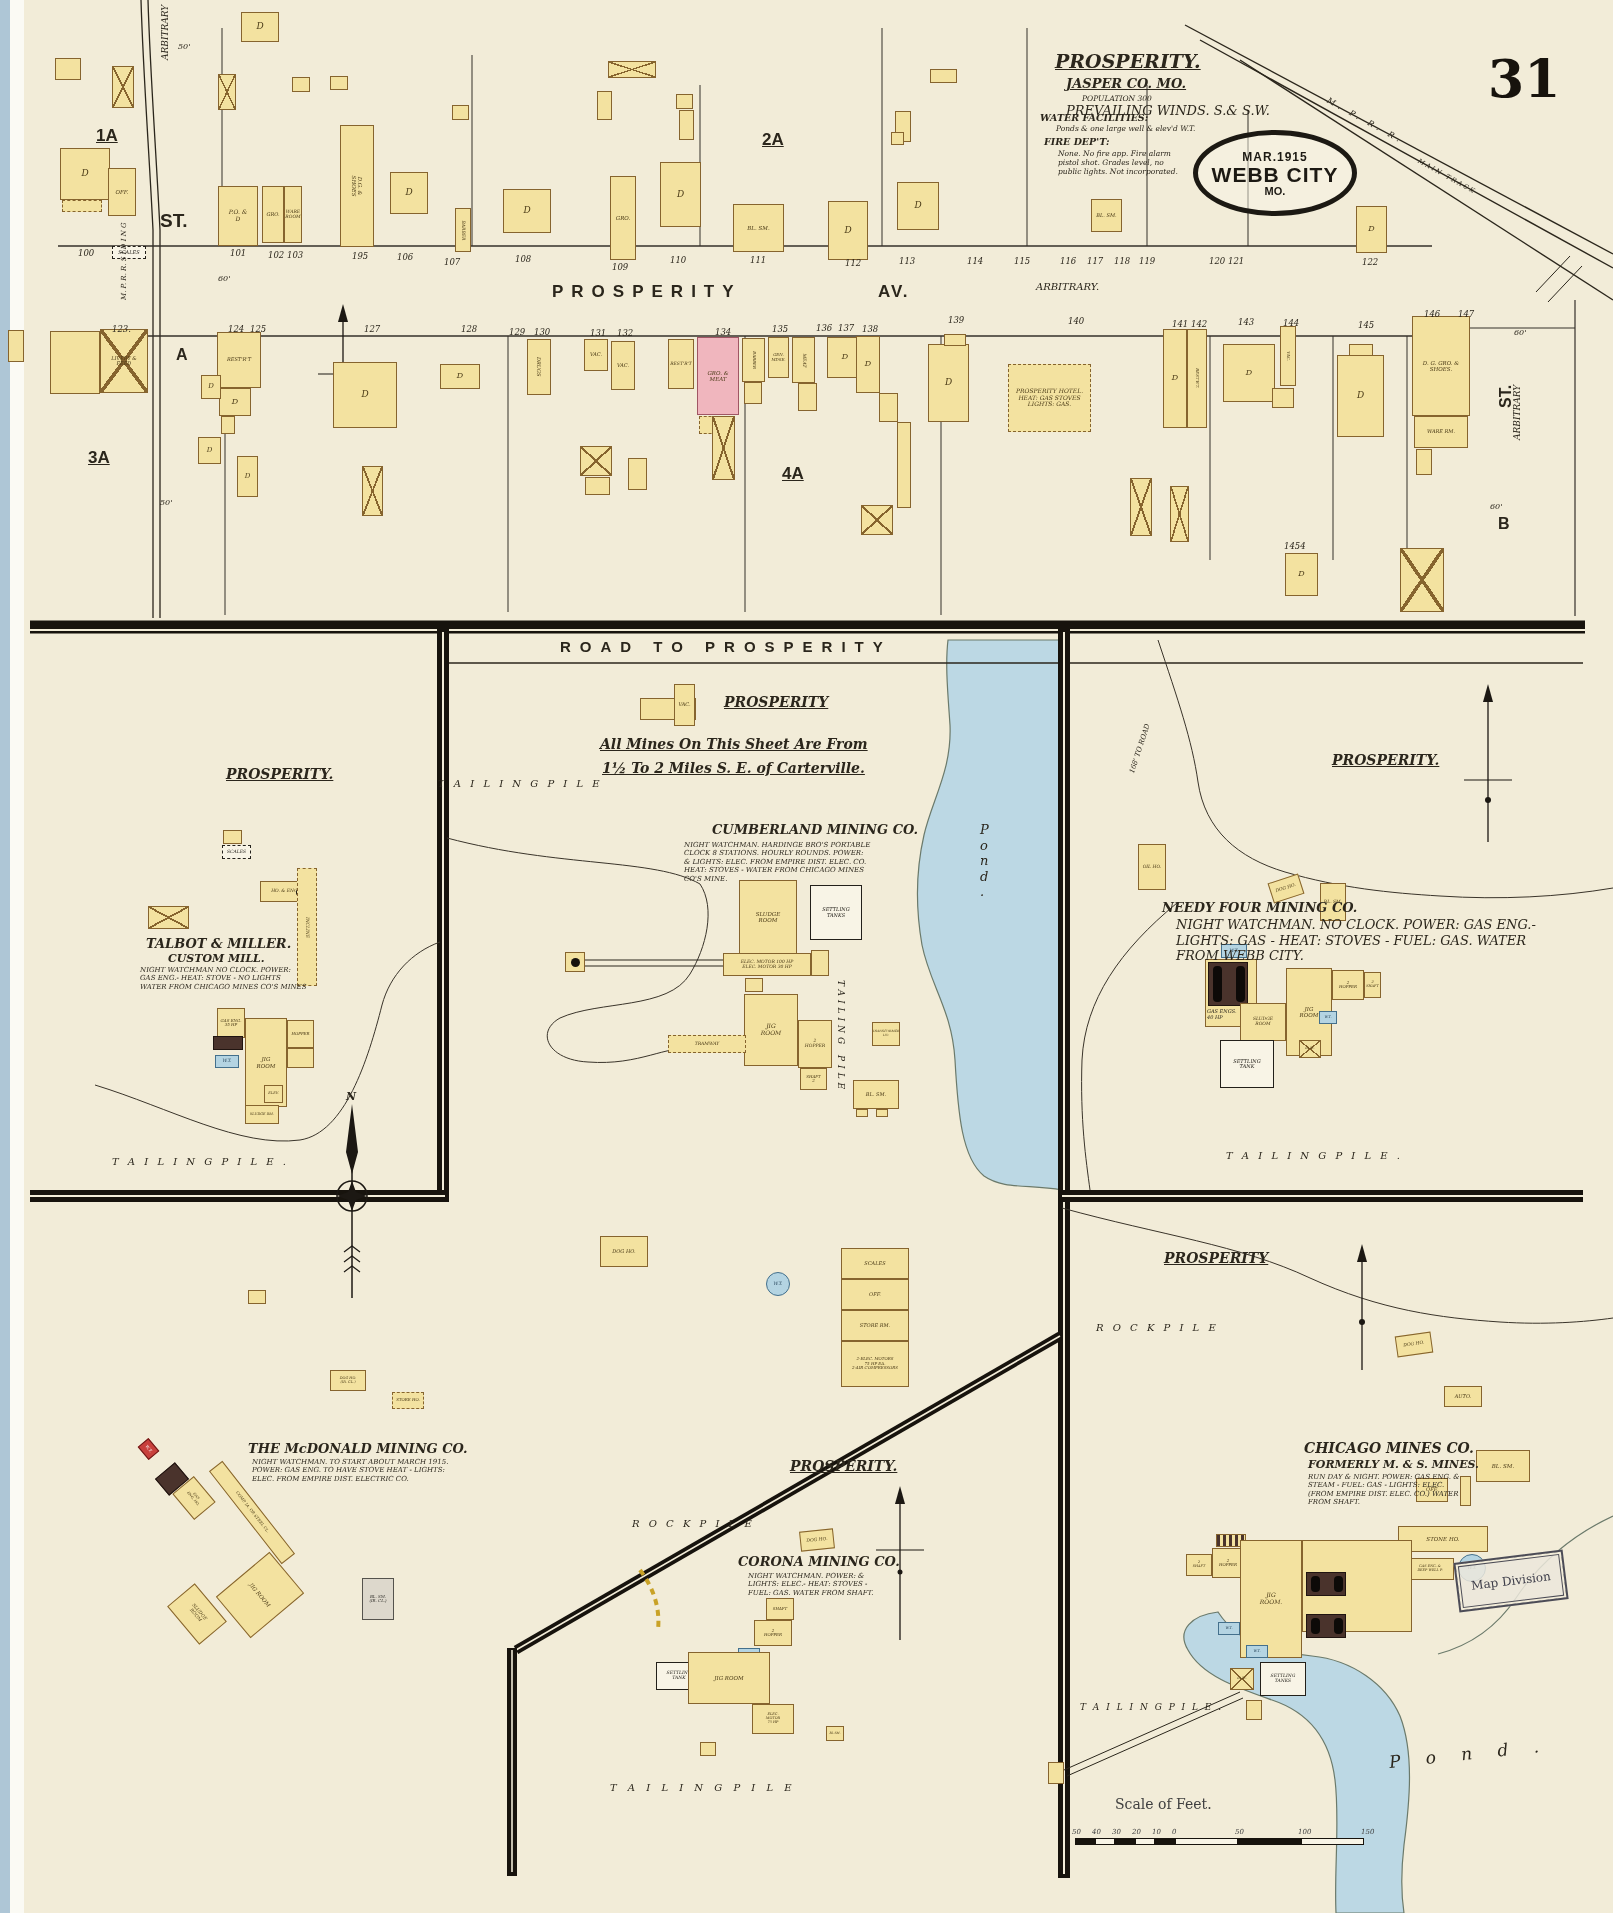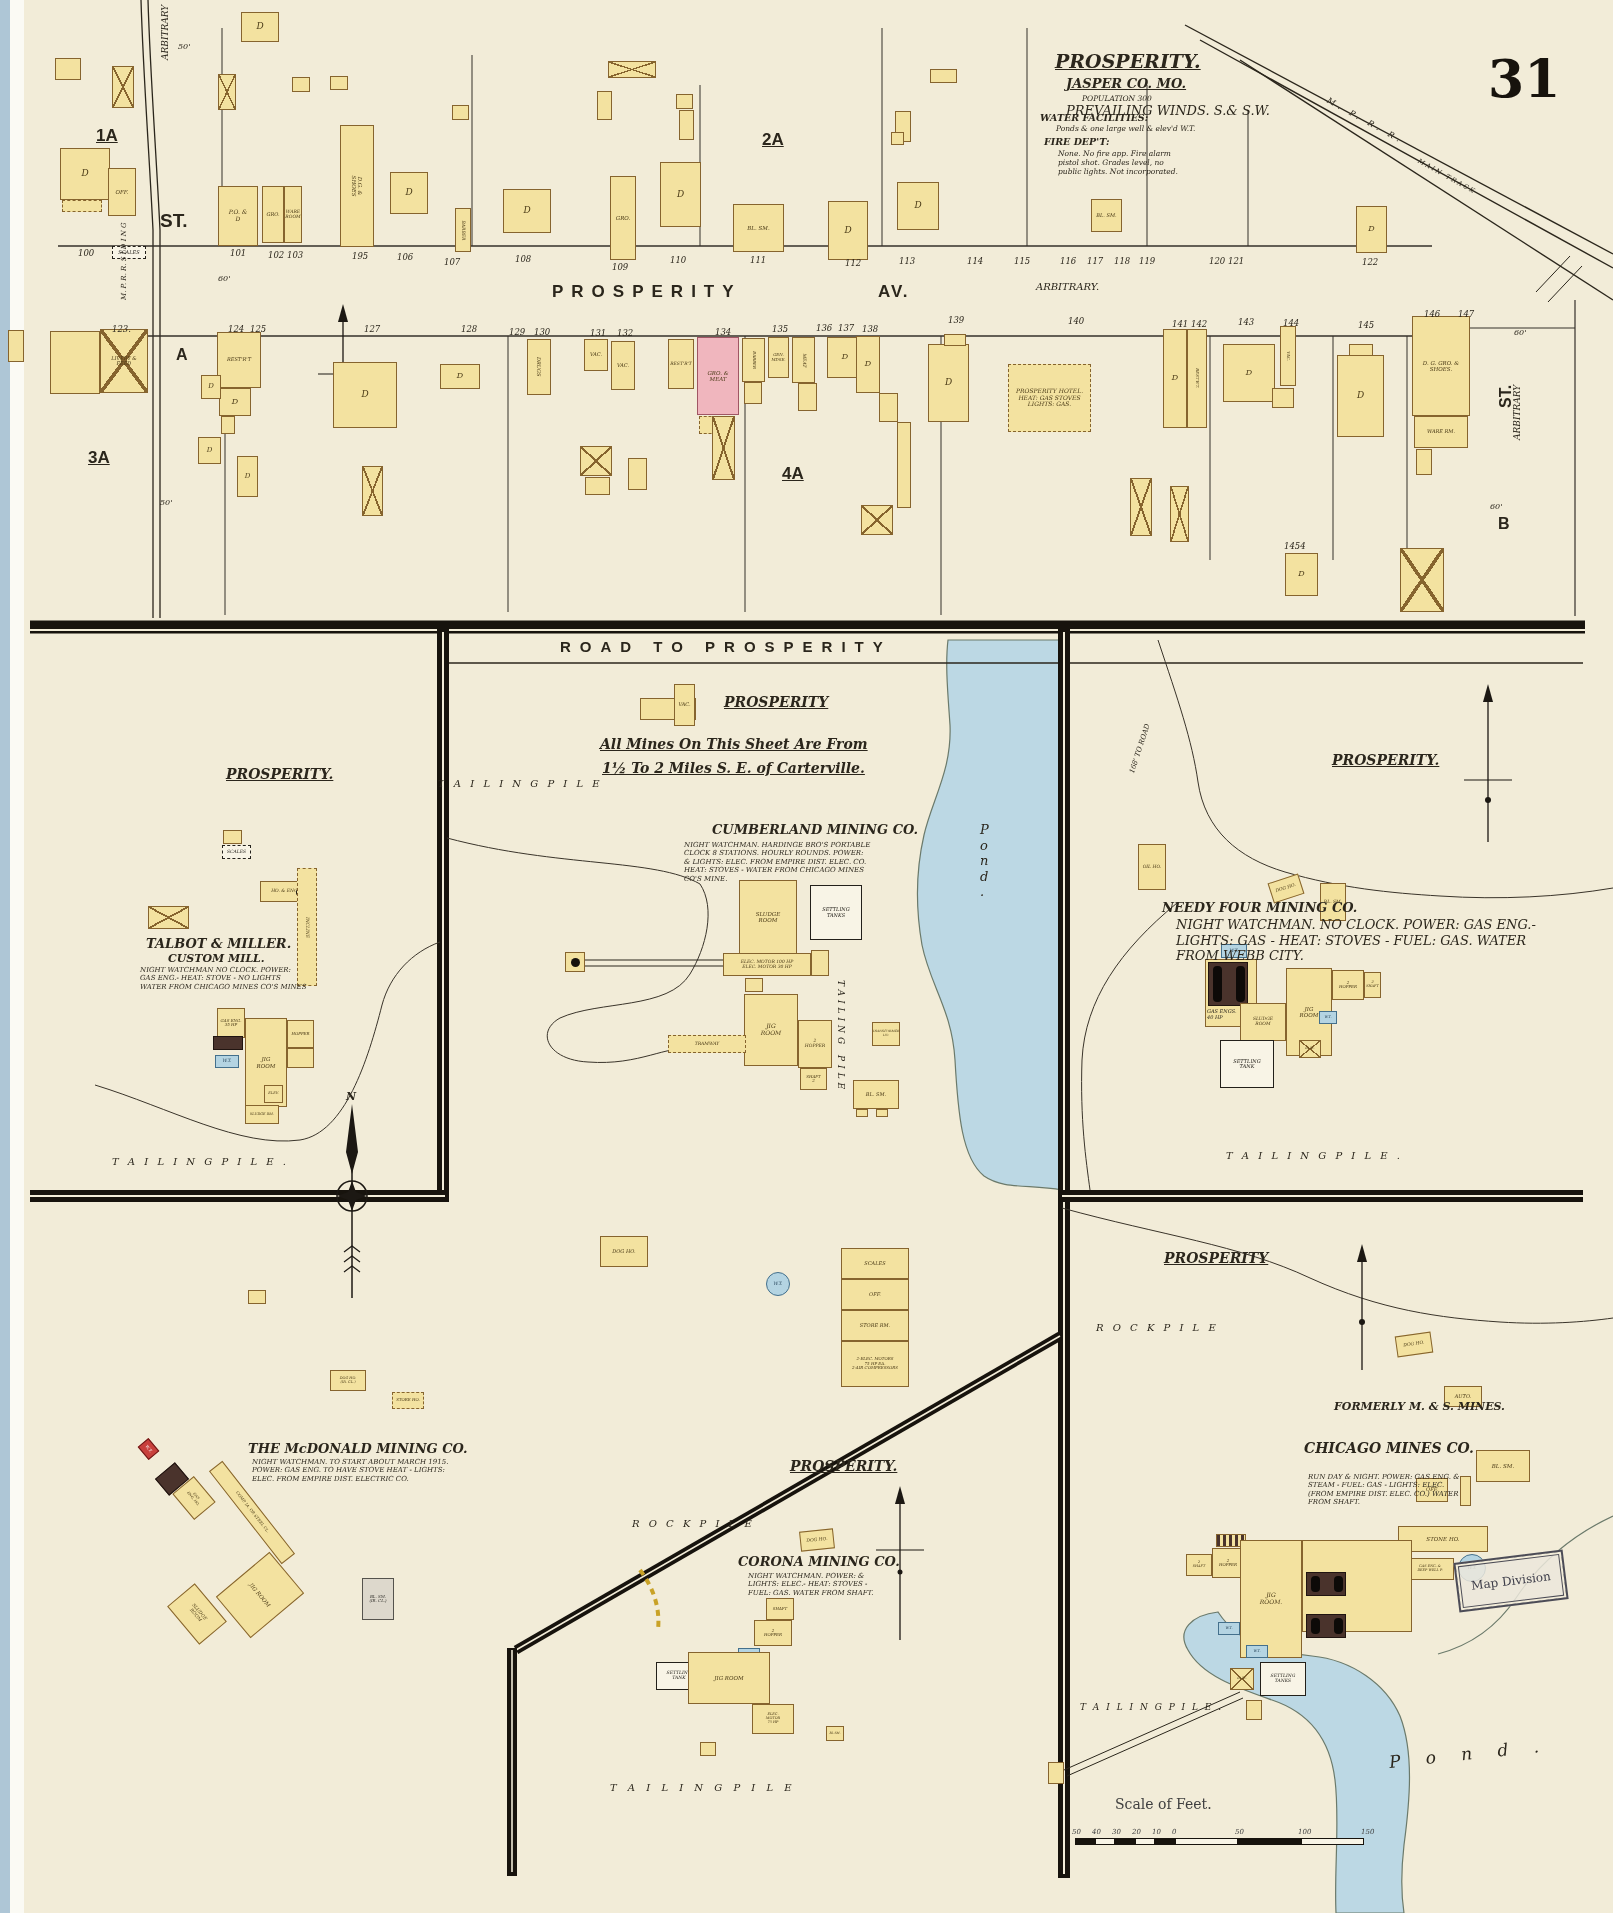--- a/index.html
+++ b/index.html
@@ -627,21 +627,21 @@
 FROM WEBB CITY.</div>
       <div class="lbl b" style="left: 248px; top: 1441px; font-size: 13px;">THE McDONALD MINING CO.</div>
       <div class="lbl" style="left: 252px; top: 1458px; font-size: 7px;">NIGHT WATCHMAN. TO START ABOUT MARCH 1915.
 POWER: GAS ENG. TO HAVE STOVE HEAT - LIGHTS:
 ELEC. FROM EMPIRE DIST. ELECTRIC CO.</div>
       <div class="lbl b" style="left: 738px; top: 1554px; font-size: 13px;">CORONA MINING CO.</div>
       <div class="lbl" style="left: 748px; top: 1572px; font-size: 7px;">NIGHT WATCHMAN. POWER: &amp;
 LIGHTS: ELEC.- HEAT: STOVES -
 FUEL: GAS. WATER FROM SHAFT.</div>
       <div class="lbl b" style="left: 1304px; top: 1440px; font-size: 14px;">CHICAGO MINES CO.</div>
-      <div class="lbl b" style="left: 1308px; top: 1400px; font-size: 11px; margin-left: 26px;">FORMERLY M. &amp; S. MINES.</div>
+      <div class="lbl b" style="left: 1308px; top: 1458px; font-size: 11px;">FORMERLY M. &amp; S. MINES.</div>
       <div class="lbl" style="left: 1308px; top: 1473px; font-size: 7px;">RUN DAY &amp; NIGHT. POWER: GAS ENG. &amp;
 STEAM - FUEL: GAS - LIGHTS: ELEC.
 (FROM EMPIRE DIST. ELEC. CO.) WATER
 FROM SHAFT.</div>
       <div class="lbl" style="left: 112px; top: 1156px; font-size: 10px; letter-spacing: 3px;">T A I L I N G      P I L E .</div>
       <div class="lbl" style="left: 438px; top: 778px; font-size: 10px; letter-spacing: 3px;">T A I L I N G    P I L E</div>
       <div class="lbl" style="left: 1226px; top: 1150px; font-size: 10px; letter-spacing: 3px;">T A I L I N G   P I L E .</div>
       <div class="lbl" style="left: 846px; top: 980px; font-size: 9px; letter-spacing: 4px; transform: rotate(90deg); transform-origin: left top;">TAILING  PILE</div>
       <div class="lbl" style="left: 610px; top: 1782px; font-size: 10px; letter-spacing: 4px;">T A I L I N G      P I L E</div>
       <div class="lbl" style="left: 1080px; top: 1702px; font-size: 9px; letter-spacing: 2px;">T A I L I N G   P I L E .</div>
@@ -700,20 +700,25 @@
       <div class="lot" style="left: 1172px; top: 319px;">141</div>
       <div class="lot" style="left: 1191px; top: 319px;">142</div>
       <div class="lot" style="left: 1238px; top: 317px;">143</div>
       <div class="lot" style="left: 1283px; top: 318px;">144</div>
       <div class="lot" style="left: 1358px; top: 320px;">145</div>
       <div class="lot" style="left: 1424px; top: 309px;">146</div>
       <div class="lot" style="left: 1458px; top: 309px;">147</div>
       <div class="lot" style="left: 1284px; top: 541px;">1454</div>
     </div>
 
+  <div id="oval">
+    <span class="l1">MAR.1915</span>
+    <span class="l2">WEBB CITY</span>
+    <span class="l3">MO.</span>
+  </div>
 
   <div id="page-number">31</div>
 
   <div id="stamp">
     <span>Map Division</span>
   </div>
 
   <div id="scalebar">
     <span class="cap">Scale of Feet.</span>
   <span class="t" style="left: -3px;">50</span>

